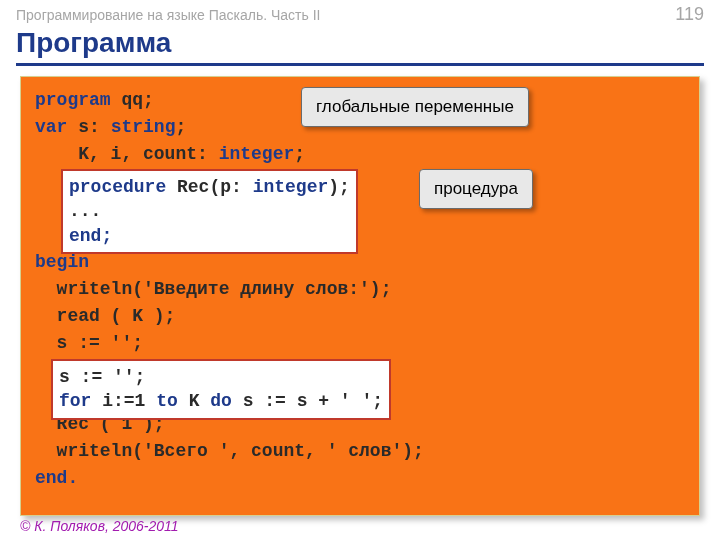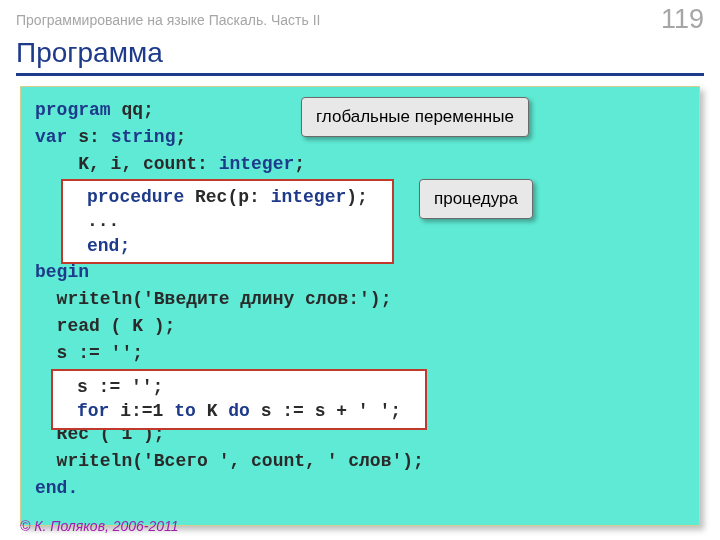--- a/index.html
+++ b/index.html
@@ -12,52 +12,52 @@
     overflow: hidden;
   }
   .header {
     display: flex;
     justify-content: space-between;
     align-items: center;
     padding: 4px 16px 0 16px;
     color: #a6a6a6;
     font-size: 14px;
   }
-  .page-number { font-size: 27px; color: #a6a6a6; }
+  .page-number { font-size: 18px; color: #a6a6a6; }
   .title {
     font-size: 28px;
     color: #1e3a8a;
     padding: 2px 16px 4px 16px;
-    font-weight: normal;
+    font-weight: bold;
   }
   .rule {
     height: 3px;
     background: #1e3a8a;
     margin: 0 16px 10px 16px;
   }
   .code-block {
     margin: 0 20px;
-    background: #5eead4;
+    background: #f97316;
     border: 1px solid #d6d090;
     box-shadow: 4px 4px 6px rgba(0,0,0,0.25);
     padding: 10px 14px 14px 14px;
     font-family: "Courier New", monospace;
     font-size: 18px;
     font-weight: bold;
     color: #2a2a2a;
     line-height: 1.5;
     position: relative;
     height: 440px;
   }
   .kw { color: #1e3a8a; }
   .inset {
     position: absolute;
     background: #fff;
     border: 2px solid #c0392b;
-    padding: 4px 24px;
+    padding: 4px 6px;
     font-family: "Courier New", monospace;
     font-size: 18px;
     font-weight: bold;
     line-height: 1.35;
   }
   .callout {
     position: absolute;
     background: #e8e8e8;
     border: 1px solid #6b6b6b;
     border-radius: 4px;

